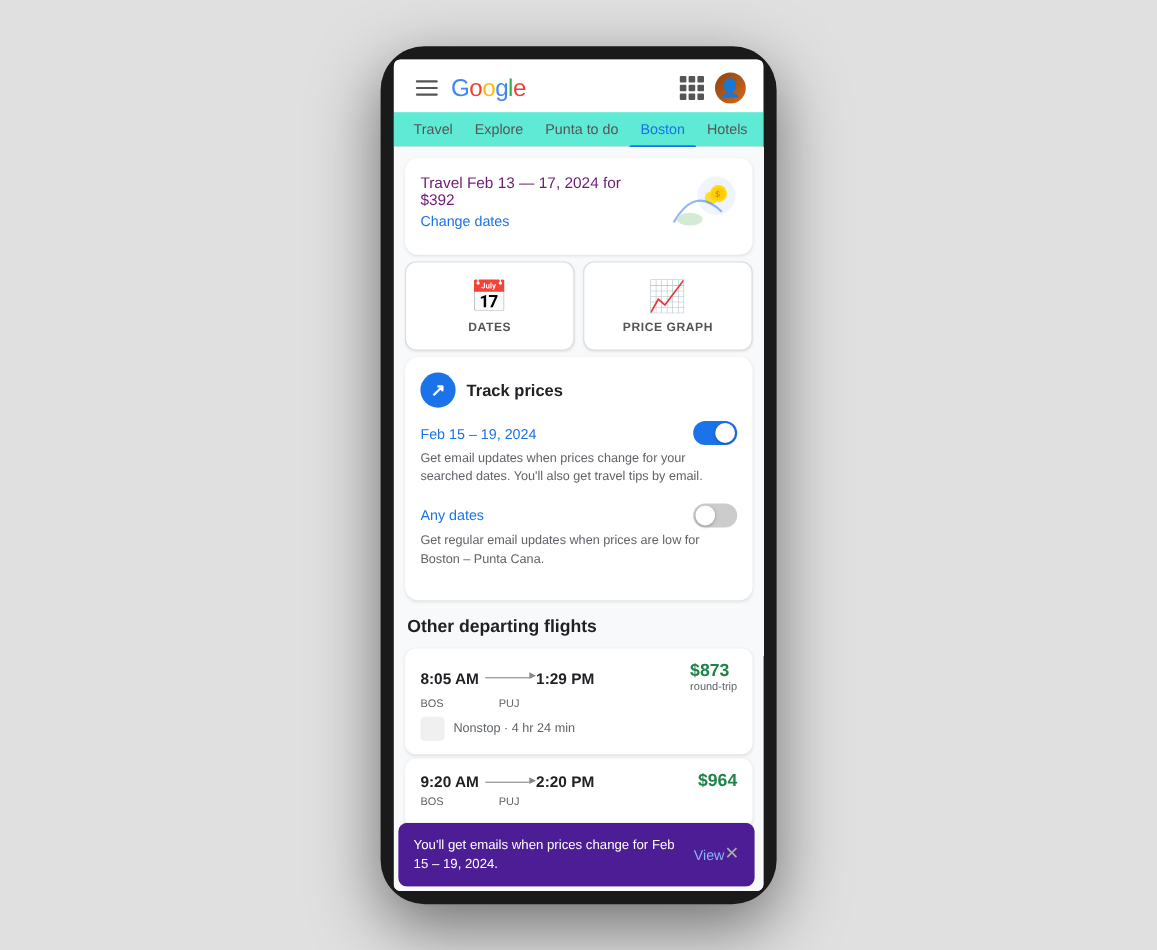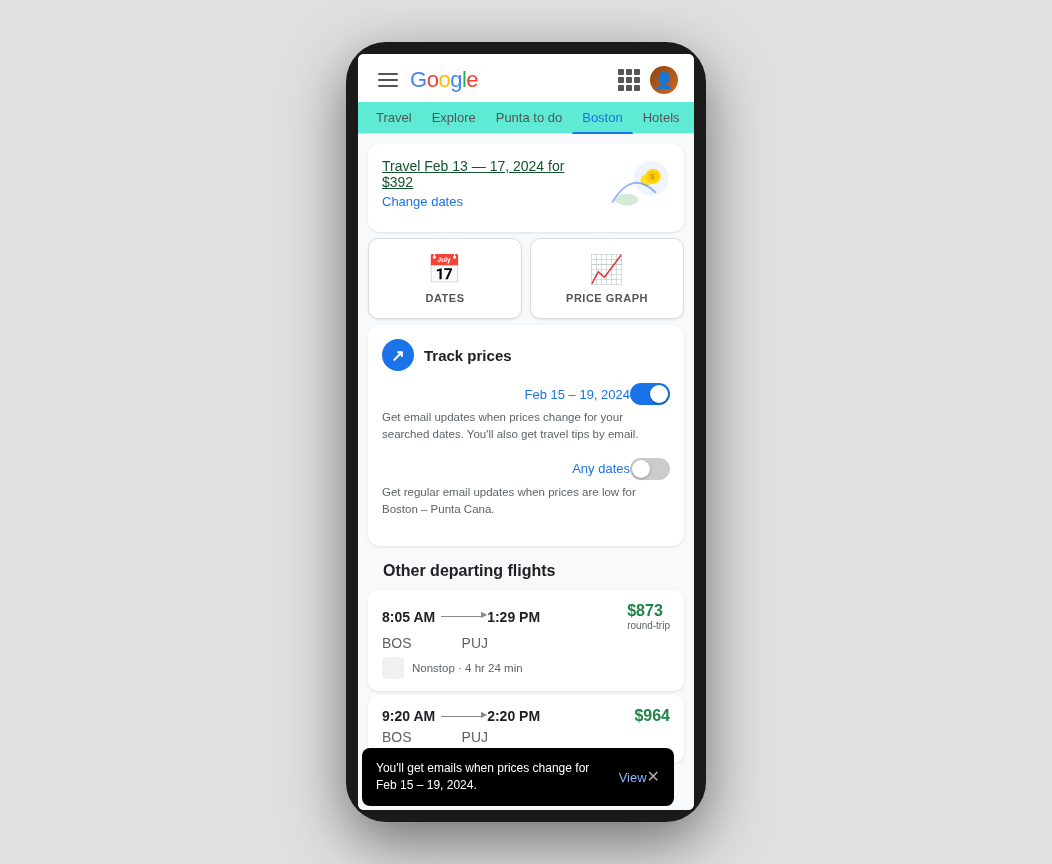--- a/index.html
+++ b/index.html
@@ -142,23 +142,22 @@
       border-radius: 12px;
       padding: 14px 14px 14px 14px;
       display: flex;
       justify-content: space-between;
       align-items: flex-start;
       box-shadow: 0 1px 3px rgba(0,0,0,0.1);
     }
     .travel-card-text {}
     .travel-dates-text {
       font-size: 14px;
-      color: #14532d;
+      color: #701a75;
       margin-bottom: 4px;
-      text-decoration: underline;
     }
     .change-dates-link {
       font-size: 13px;
       color: #1a73e8;
       cursor: pointer;
     }
     
     .button-row {
       display: flex;
       margin: 6px 10px;
@@ -218,21 +217,21 @@
     .track-title {
       font-size: 15px;
       font-weight: 600;
       color: #202124;
     }
     .track-item {
       margin-bottom: 14px;
     }
     .track-item-header {
       display: flex;
-      justify-content: flex-end;
+      justify-content: space-between;
       align-items: center;
       margin-bottom: 4px;
     }
     .track-item-date {
       font-size: 13px;
       color: #1a73e8;
       font-weight: 500;
     }
     .toggle {
       width: 40px;
@@ -258,21 +257,21 @@
     .track-item-desc {
       font-size: 11.5px;
       color: #5f6368;
       line-height: 1.5;
     }
     
     .section-title {
       font-size: 16px;
       font-weight: 600;
       color: #202124;
-      padding: 10px 25px 6px;
+      padding: 10px 12px 6px;
     }
     .flight-card {
       background: #fff;
       margin: 4px 10px;
       border-radius: 10px;
       padding: 12px 14px;
       box-shadow: 0 1px 3px rgba(0,0,0,0.1);
     }
     .flight-row {
       display: flex;
@@ -305,21 +304,21 @@
       color: #888;
     }
     .flight-price {
       font-size: 16px;
       font-weight: 600;
       color: #1e8449;
     }
     .flight-airports {
       display: flex;
       gap: 4px;
-      font-size: 14px;
+      font-size: 10px;
       color: #5f6368;
       margin-bottom: 6px;
     }
     .airport-from { margin-right: 46px; }
     .flight-info-row {
       display: flex;
       align-items: center;
       gap: 8px;
     }
     .airline-logo {
@@ -335,22 +334,22 @@
     .round-trip-label {
       font-size: 10px;
       color: #5f6368;
       text-align: right;
     }
     
     .snackbar {
       position: absolute;
       bottom: 16px;
       left: 16px;
-      right: 32px;
-      background: #000000;
+      right: 20px;
+      background: #4c1d95;
       color: #fff;
       border-radius: 8px;
       padding: 12px 14px;
       display: flex;
       justify-content: flex-end;
       align-items: center;
       z-index: 100;
     }
     .snackbar-text {
       font-size: 12px;

